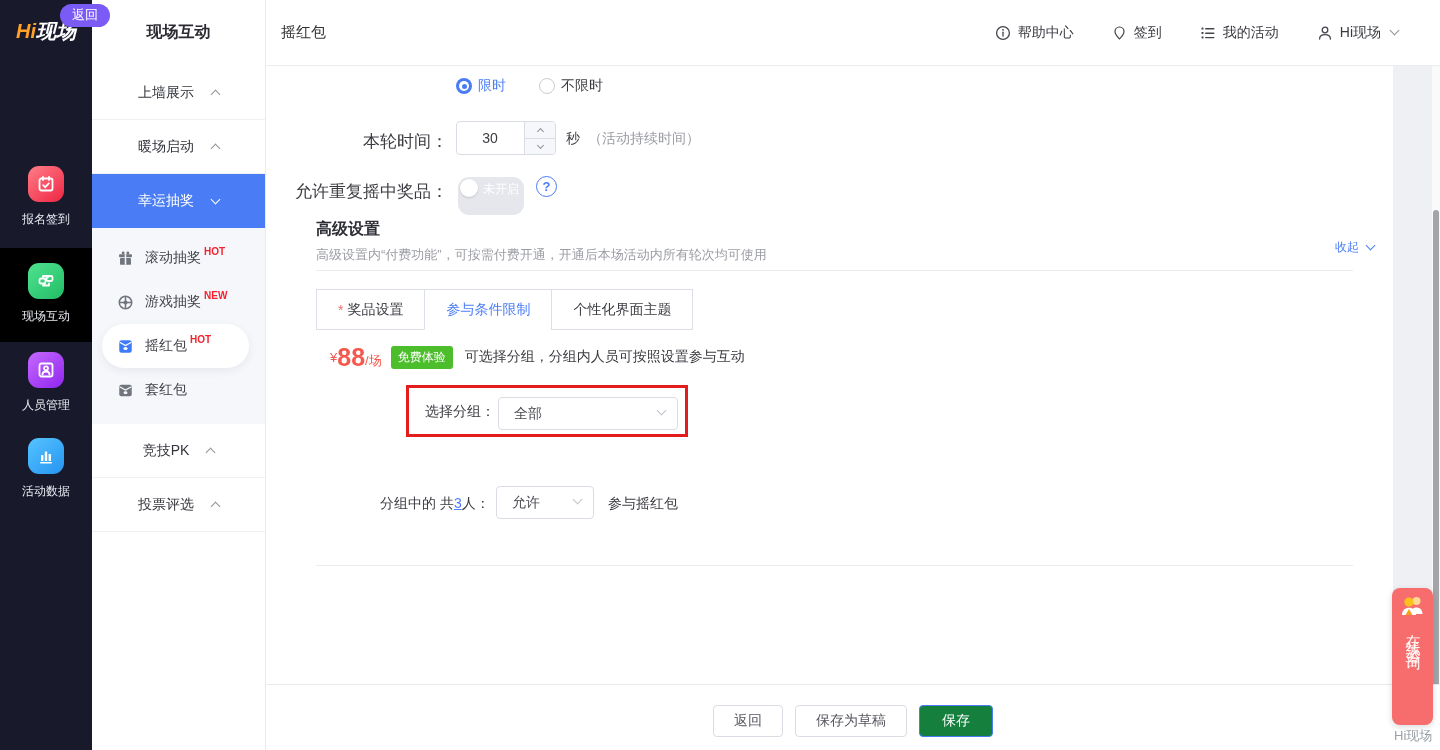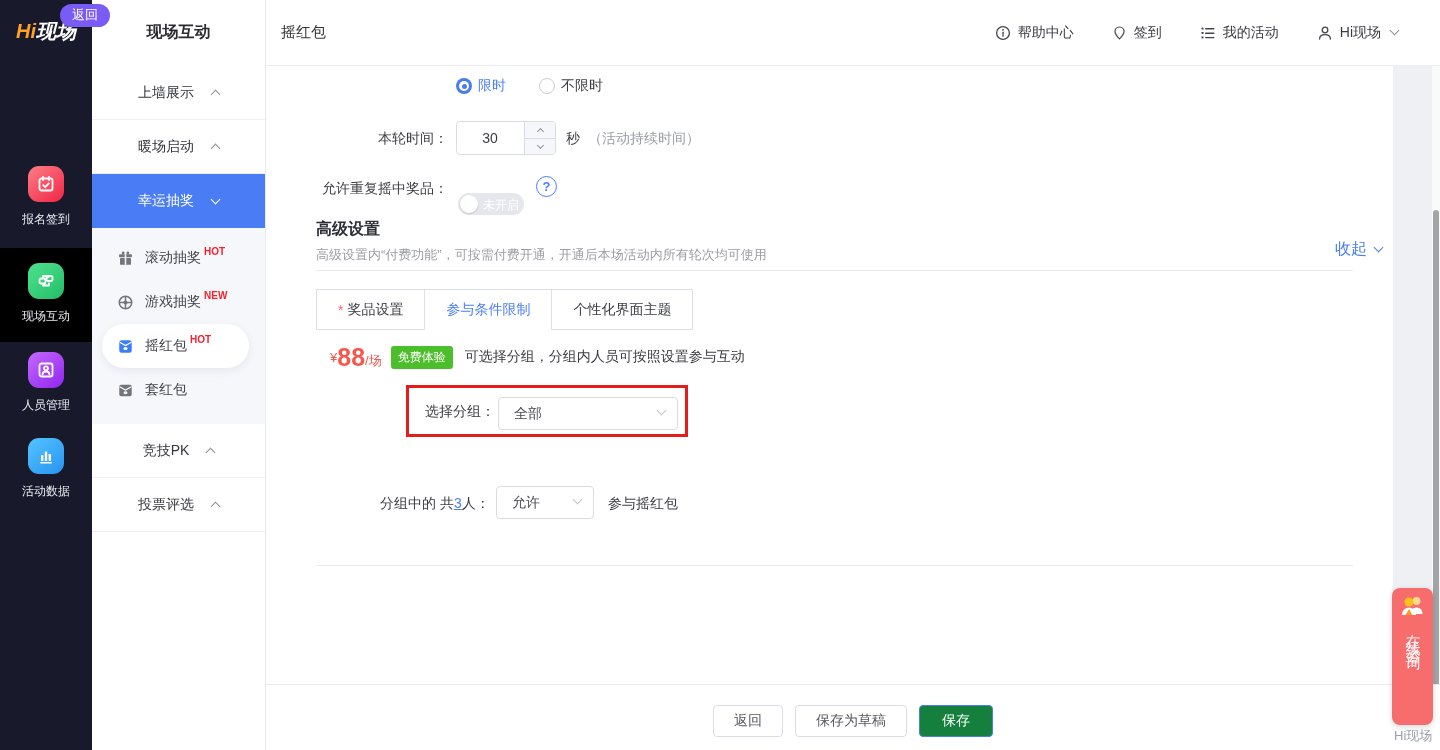--- a/index.html
+++ b/index.html
@@ -40,40 +40,40 @@
   .badge-sup { color:#f5222d; font-size:10px; font-weight:bold; margin-left:3px; position:relative; top:-7px; }
 
   
   .topbar { position:absolute; left:266px; top:0; width:1174px; height:66px; background:#fff; border-bottom:1px solid #ecedf0; display:flex; align-items:center; z-index:1; }
   .tb-title { margin-left:15px; font-size:15px; color:#333; }
   .tb-right { margin-left:auto; margin-right:42px; display:flex; align-items:center; gap:38px; }
   .tb-item { display:flex; align-items:center; gap:7px; font-size:14px; color:#383a40; cursor:pointer; }
 
   
   .content { position:absolute; left:266px; top:66px; width:1127px; height:618px; background:#fff; }
-  .form-label { position:absolute; left:0; width:182px; text-align:right; font-size:14px; color:#3b3c42; }
+  .form-label { position:absolute; left:0; width:182px; text-align:right; font-size:17px; color:#3b3c42; }
   .radio { position:absolute; width:16px; height:16px; border-radius:50%; cursor:pointer; }
   .radio.on { background:#4a7df5; display:flex; align-items:center; justify-content:center; }
   .radio.on .r-mid { width:10px; height:10px; background:#fff; border-radius:50%; display:flex; align-items:center; justify-content:center; }
   .radio.on .r-dot { width:5px; height:5px; background:#4a7df5; border-radius:50%; }
   .radio.off { background:#fff; border:1px solid #c9ccd4; }
   .radio-lb { position:absolute; font-size:14px; cursor:pointer; }
   .num-input { position:absolute; left:190px; top:55px; width:100px; height:34px; border:1px solid #d9dce3; border-radius:4px; background:#fff; }
   .num-input input { position:absolute; left:0; top:0; width:66px; height:32px; border:0; outline:0; text-align:center; font-size:14px; color:#3b3c42; font-family:inherit; background:transparent; }
   .stepper { position:absolute; right:0; top:0; width:31px; height:32px; border-left:1px solid #d9dce3; background:#f5f7fa; border-radius:0 3px 3px 0; }
   .step-btn { height:16px; display:flex; align-items:center; justify-content:center; cursor:pointer; }
   .step-btn.dn { border-top:1px solid #d9dce3; }
   .step-btn .ca { width:5px; height:5px; border-width:1.4px; }
-  .toggle { position:absolute; left:192px; top:127px; width:66px; height:22px; border-radius:11px; background:#e5e7ec; cursor:pointer; }
+  .toggle { position:absolute; left:192px; top:111px; width:66px; height:38px; border-radius:11px; background:#e5e7ec; cursor:pointer; }
   .toggle .knob { position:absolute; left:2px; top:2px; width:18px; height:18px; border-radius:50%; background:#fff; box-shadow:0 1px 2px rgba(0,0,0,.15); }
   .toggle .tg-lb { position:absolute; left:25px; top:4px; font-size:12px; color:#fff; }
   .q-icon { position:absolute; left:270px; top:110px; width:21px; height:21px; border:1.6px solid #4a7df5; border-radius:50%; color:#4a7df5; font-size:13px; font-weight:bold; display:flex; align-items:center; justify-content:center; cursor:pointer; }
   .adv-title { position:absolute; left:50px; top:153px; font-size:16px; font-weight:bold; color:#2e2f36; }
   .adv-desc { position:absolute; left:50px; top:180px; font-size:13px; color:#9b9da4; }
-  .collapse-link { position:absolute; left:1033px; top:173px; font-size:16px; color:#4a7df5; display:flex; align-items:center; gap:8px; cursor:pointer;padding-left:36px; }
+  .collapse-link { position:absolute; left:1033px; top:173px; font-size:12px; color:#4a7df5; display:flex; align-items:center; gap:8px; cursor:pointer;padding-left:36px; }
   .divider { position:absolute; left:50px; width:1037px; height:0; border-top:1px solid #ebebee; }
   .tabs { position:absolute; left:50px; top:223px; display:flex; }
   .tab { height:41px; padding:0 21px; border:1px solid #dcdfe6; margin-left:-1px; display:flex; align-items:center; font-size:14px; color:#3b3c42; background:#fff; cursor:pointer; }
   .tab:first-child { margin-left:0; }
   .tab .req { color:#f56c6c; margin-right:4px; }
   .tab.active { color:#4a7df5; border-bottom-color:#fff; }
   .price-row { position:absolute; left:64px; top:276px; height:30px; display:flex; align-items:center; }
   .p-cur { color:#f5594e; font-size:13px; align-self:center; }
   .p-amt { color:#f5594e; font-size:25px; font-weight:bold; line-height:1; }
   .p-per { color:#f5594e; font-size:13px; margin-top:8px; }

